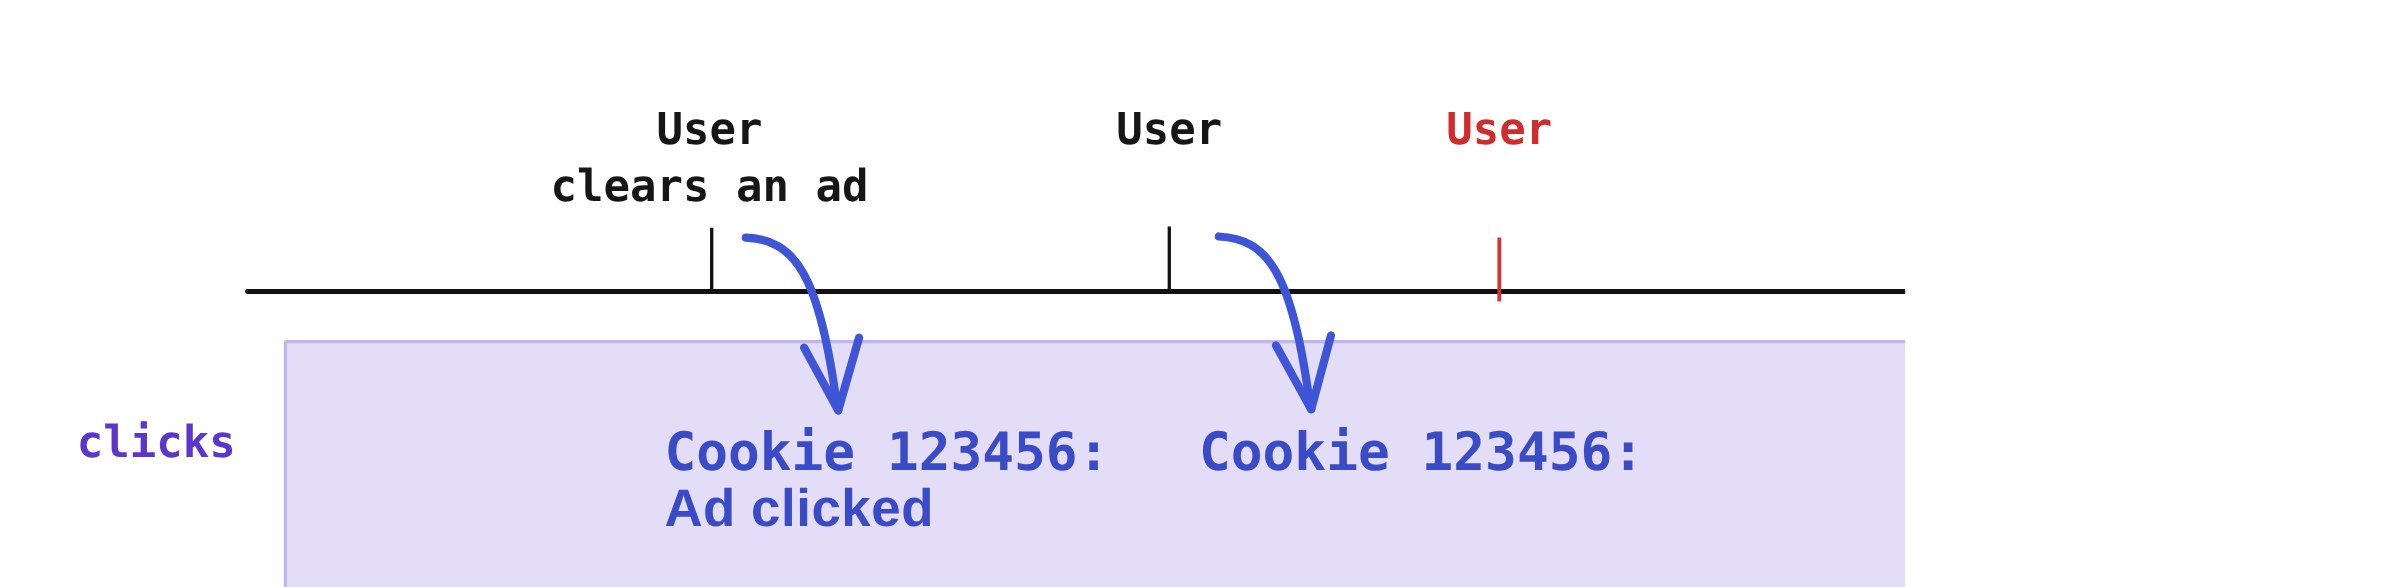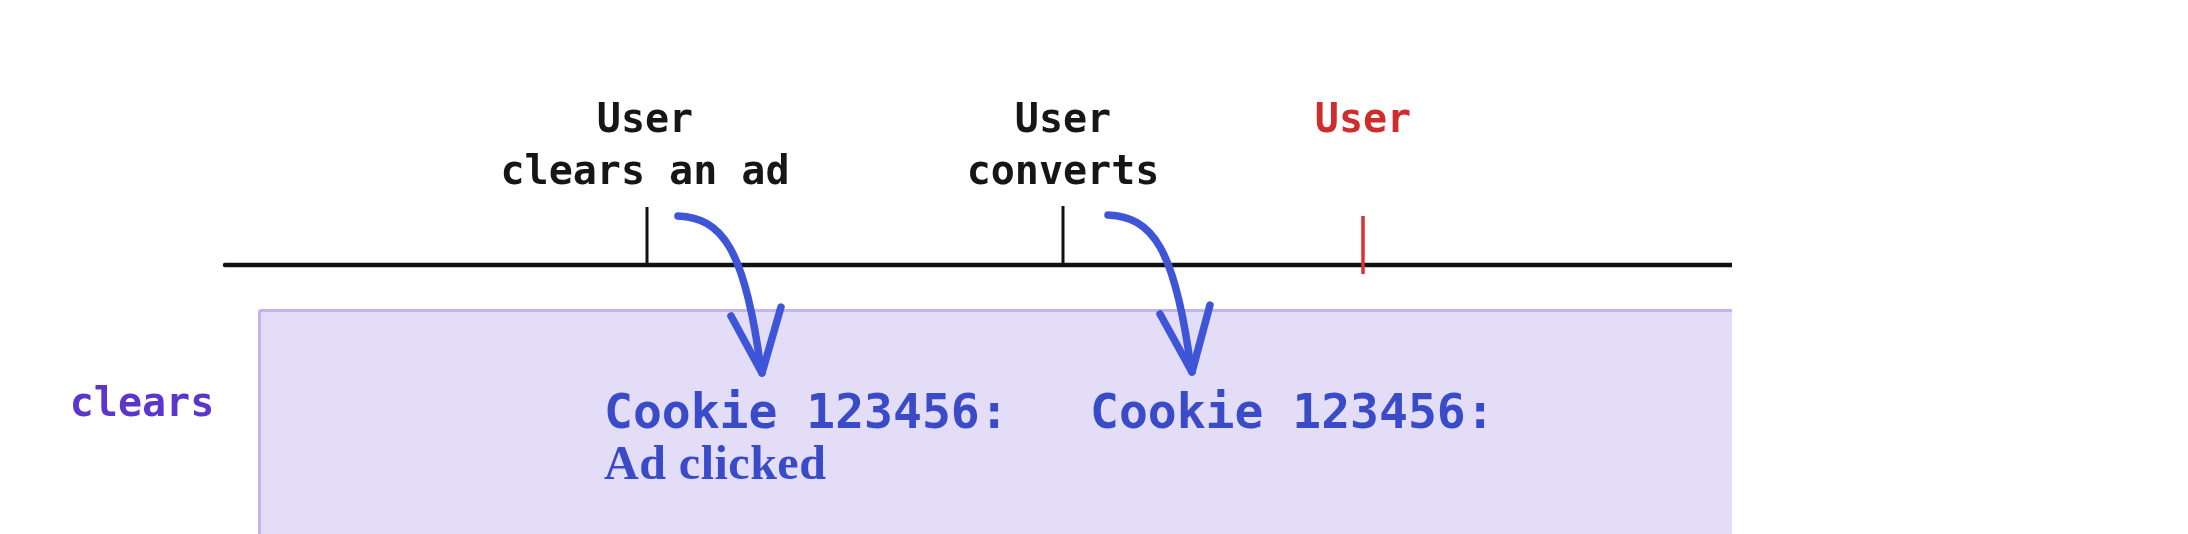--- a/index.html
+++ b/index.html
@@ -66,21 +66,21 @@
     position: absolute;
     top: 339px;
     font-size: 48px;
     font-weight: bold;
     line-height: 52px;
     color: var(--text-blue, #3a4bc8);
     white-space: nowrap;
   }
   .cookie-record.first  { left: 604px; }
   .cookie-record.second { left: 1090px; }
-  .sans-line { font-family: Liberation Serif, serif; letter-spacing: 0.5px; }
+  .sans-line { font-family: Liberation Sans, sans-serif; letter-spacing: 0.5px; }
 </style>
 </head>
 <body>
 
 <div class="stage">
 
   <div class="server-box"></div>
 
   <svg class="diagram-svg" viewBox="0 0 2188 534" xmlns="http://www.w3.org/2000/svg" fill="none">
 
@@ -102,30 +102,29 @@
       <path d="M 1210 259 L 1192 326"></path>
     </g>
   </svg>
 
   <div class="event-label" style="left:645px">
     <div>User</div>
     <div>clears an ad</div>
   </div>
   <div class="event-label" style="left:1063px">
     <div>User</div>
-    <div>converts</div>
   </div>
   <div class="event-label red" style="left:1363px">
     <div>User</div>
   </div>
 
   <div class="time-label">Time</div>
 
   <div class="server-label">
-    <div>clears</div>
+    <div>clicks</div>
   </div>
 
   <div class="cookie-record first">
     <div>Cookie 123456:</div>
     <div class="sans-line">Ad clicked</div>
   </div>
   <div class="cookie-record second">
     <div>Cookie 123456:</div>
   </div>
 

